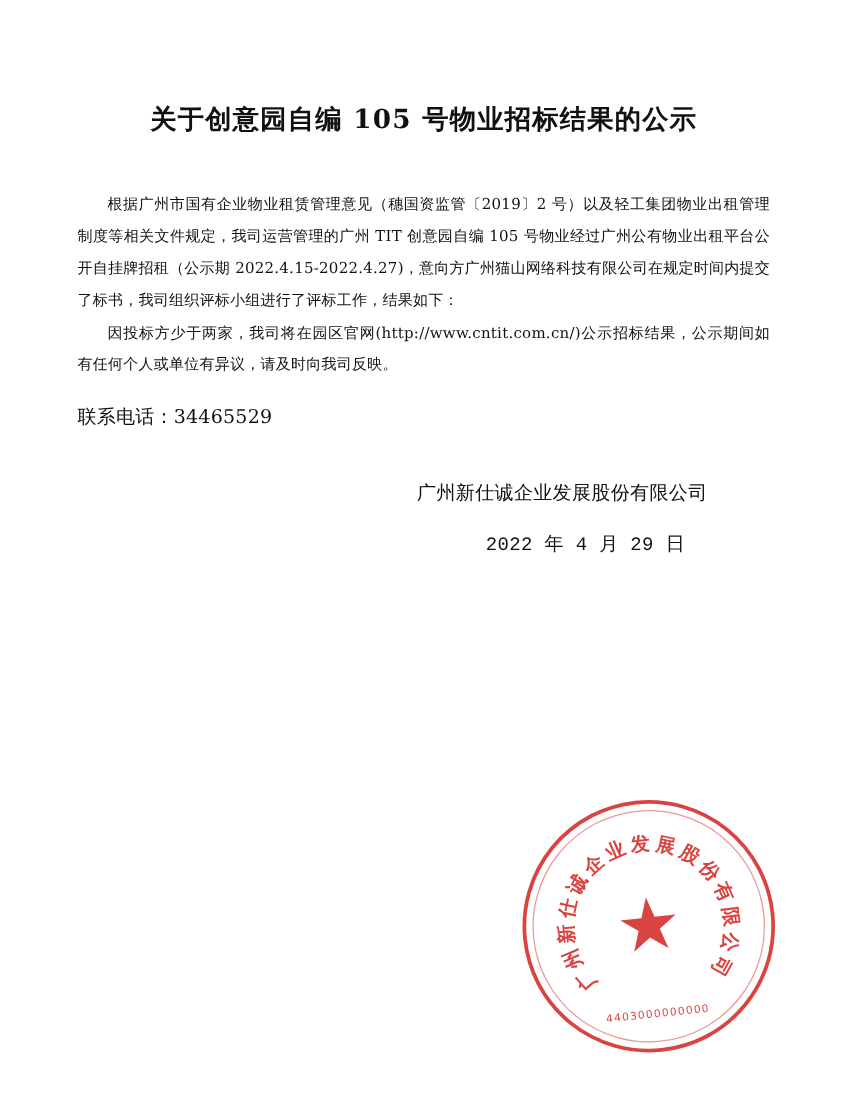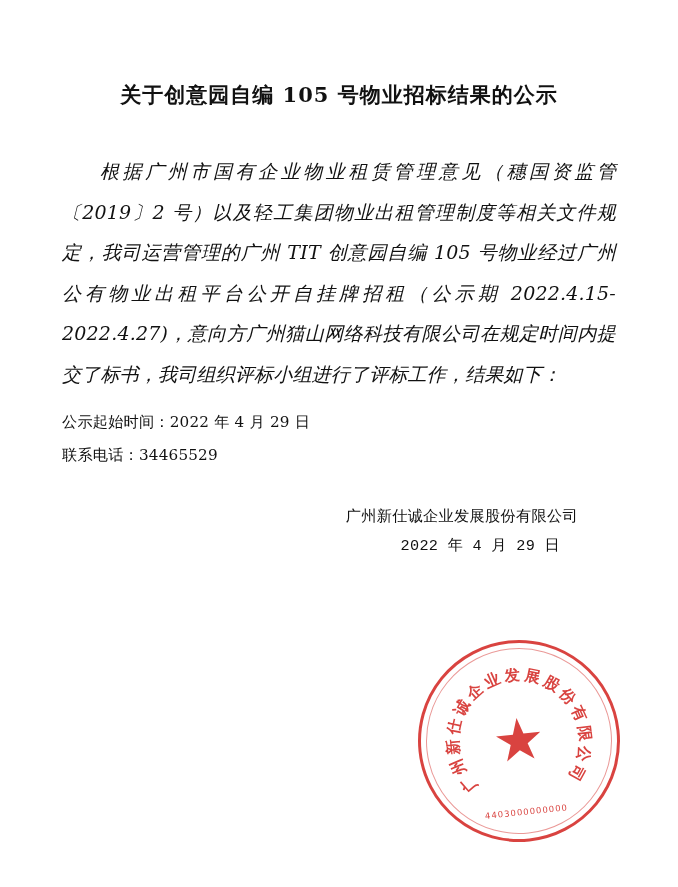--- a/index.html
+++ b/index.html
@@ -30,27 +30,26 @@
     margin: 0;
     padding-top: 80px;
     padding-bottom: 0;
     line-height: 1.4;
     font-family: "DejaVu Serif", "Liberation Serif", serif;
   }
   .body-block {
     margin-top: 42px;
   }
   .para {
-    font-size: 19px;
+    font-size: 12px;
     line-height: 2.13;
     text-align: justify;
     text-justify: inter-ideograph;
     margin: 0;
     letter-spacing: 0.2px;
-    font-style: italic;
   }
   .para.indent {
     text-indent: 2em;
   }
   .tail-block {
     margin-top: 12px;
   }
   .tail-line {
     font-size: 15.2px;
     line-height: 2.13;
@@ -60,21 +59,21 @@
   .sign-block {
     margin-top: 30px;
     text-align: right;
     padding-right: 38px;
     position: relative;
     z-index: 3;
   }
   .sign-line {
     font-size: 15.2px;
     line-height: 2.0;
-    margin: 0;
+    margin: 12px;
     letter-spacing: 0.3px;
   }
   .sign-date {
     padding-right: 18px;
     font-family: Liberation Mono, monospace;
   }
 
   
   .seal {
     position: absolute;
@@ -136,24 +135,24 @@
 </style>
 </head>
 <body>
 
 <div class="page">
 
   <h1 class="doc-title">关于创意园自编 105 号物业招标结果的公示</h1>
 
   <div class="body-block">
     <p class="para indent">根据广州市国有企业物业租赁管理意见（穗国资监管〔2019〕2 号）以及轻工集团物业出租管理制度等相关文件规定，我司运营管理的广州 TIT 创意园自编 105 号物业经过广州公有物业出租平台公开自挂牌招租（公示期 2022.4.15-2022.4.27)，意向方广州猫山网络科技有限公司在规定时间内提交了标书，我司组织评标小组进行了评标工作，结果如下：</p>
+    <p class="para indent">因投标方少于两家，我司将在园区官网(http://www.cntit.com.cn/)公示招标结果，公示期间如有任何个人或单位有异议，请及时向我司反映。</p>
   </div>
 
   <div class="tail-block">
-    <p class="tail-line">公示起始时间：2022 年 4 月 29 日</p>
     <p class="tail-line">联系电话：34465529</p>
   </div>
 
   <div class="seal">
     <div class="seal-inner"></div>
     <div class="seal-text" id="seal-arc">
         <span style="transform: rotate(-125deg) translate(-50%, -76px);">广</span>
         <span style="transform: rotate(-107.143deg) translate(-50%, -76px);">州</span>
         <span style="transform: rotate(-89.2857deg) translate(-50%, -76px);">新</span>
         <span style="transform: rotate(-71.4286deg) translate(-50%, -76px);">仕</span>

